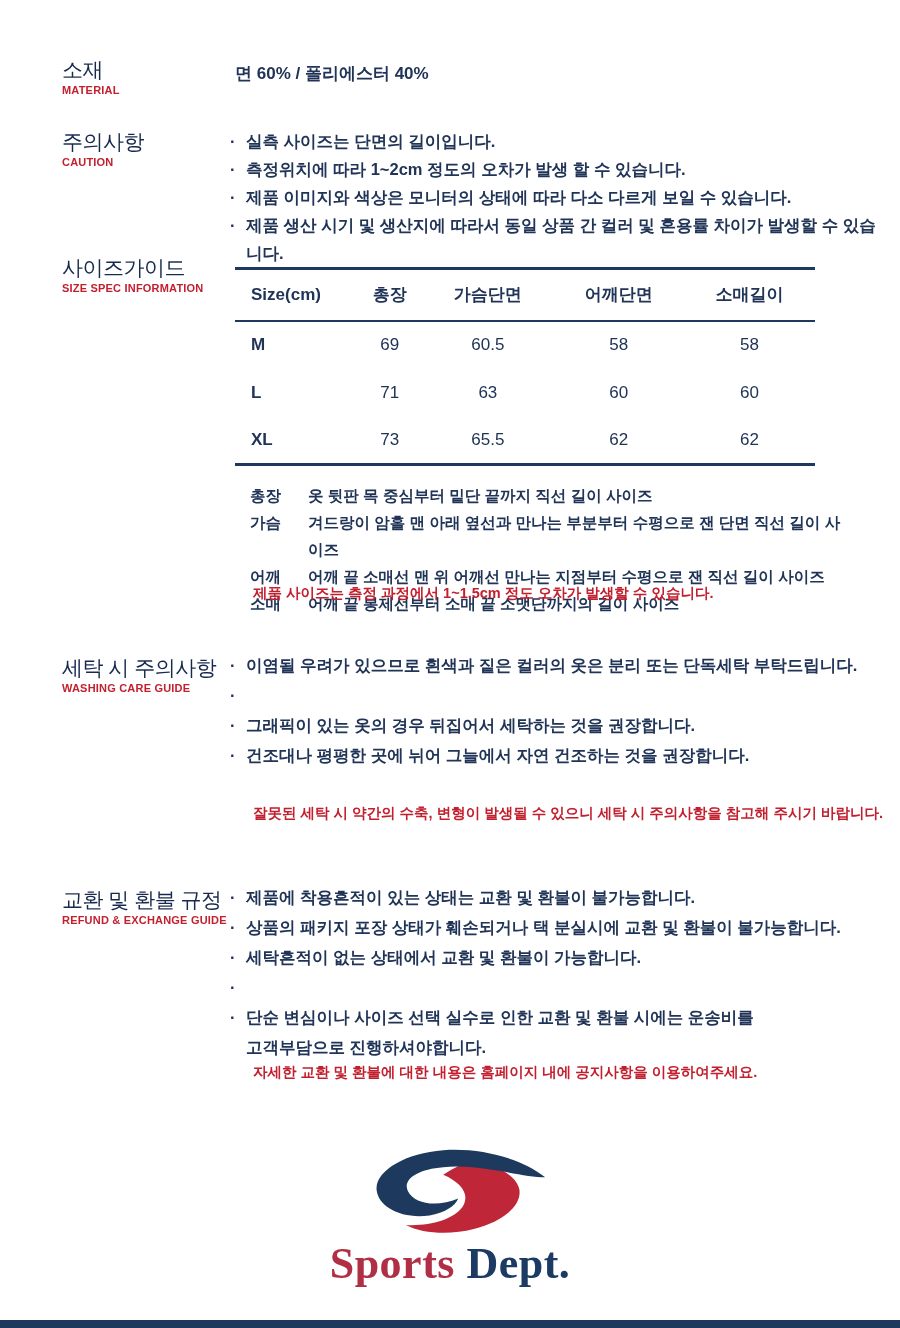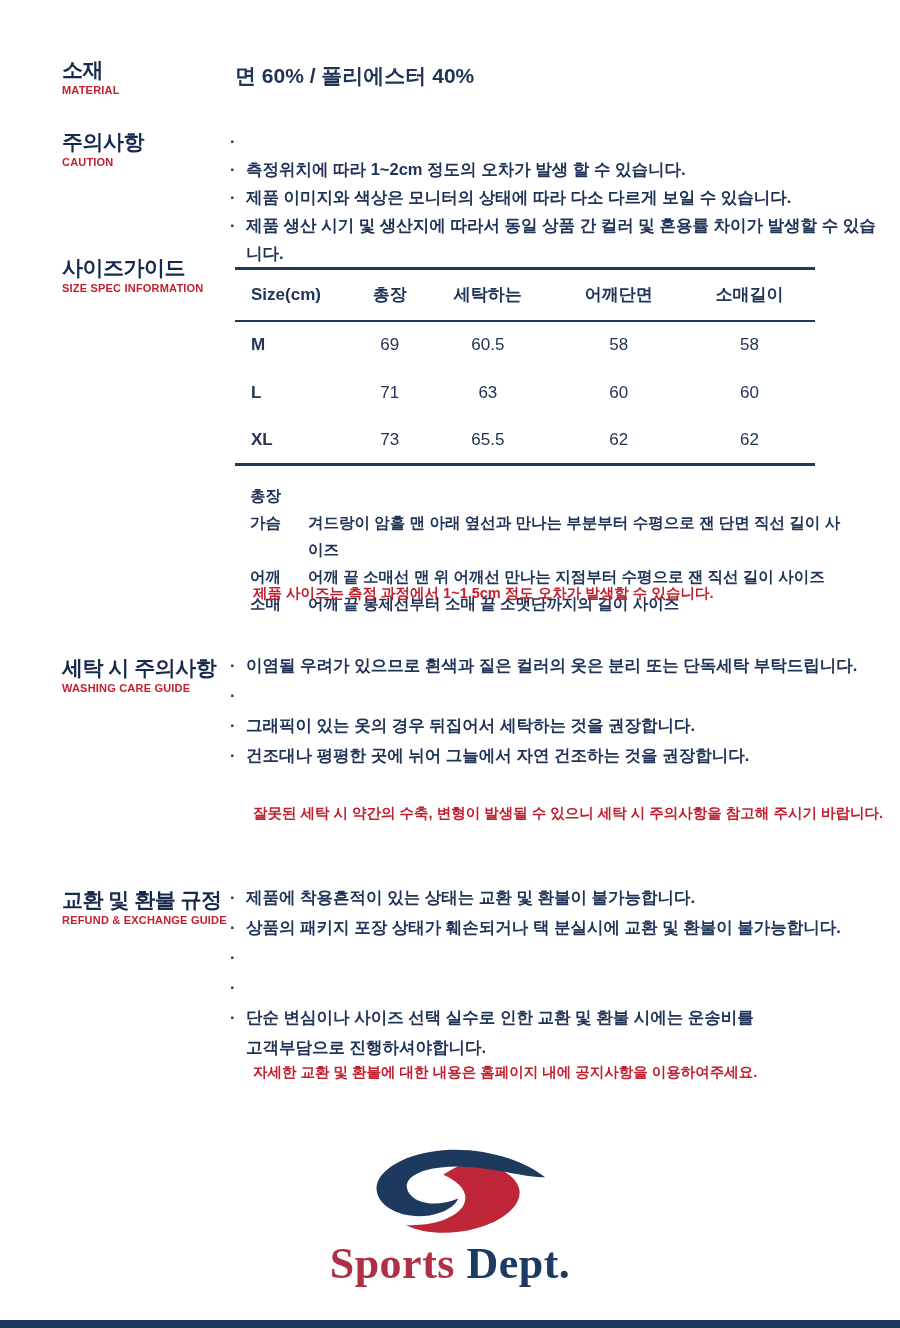--- a/index.html
+++ b/index.html
@@ -11,24 +11,24 @@
     --logo-navy:#1d3a63;
   }
   *{box-sizing:border-box;}
   html,body{margin:0;padding:0;}
   body{
     width:900px;height:1328px;position:relative;background:#ffffff;
     font-family:"Liberation Sans", sans-serif;color:var(--navy);
     overflow:hidden;
   }
   .sec-head{position:absolute;left:62px;}
-  .sec-head .k{font-size:21px;font-weight:bold;color:var(--navy-head);letter-spacing:-0.5px;line-height:1.15;}
+  .sec-head .k{font-size:21px;font-weight:normal;color:var(--navy-head);letter-spacing:-0.5px;line-height:1.15;}
   .sec-head .e{font-size:11px;font-weight:bold;color:var(--red);margin-top:2px;letter-spacing:0.2px;}
 
-  .material-value{position:absolute;left:235px;top:62px;font-size:21px;font-weight:bold;color:var(--navy);}
+  .material-value{position:absolute;left:235px;top:62px;font-size:17px;font-weight:bold;color:var(--navy);}
 
   .bullets{position:absolute;left:228px;width:650px;}
   .bullet-item{display:flex;font-size:16.5px;color:var(--navy);font-weight:bold;}
   .bullets.lh28 .bullet-item{line-height:28px;}
   .bullets.lh30 .bullet-item{line-height:30px;}
   .bullet-dot{flex:none;width:18px;text-align:left;padding-left:2px;}
   .bullet-text{white-space:pre-line;}
 
   table.size-table{
     position:absolute;left:235px;top:267px;width:580px;border-collapse:collapse;
@@ -69,20 +69,21 @@
 </div>
 <div class="material-value">면 60% / 폴리에스터 40%</div>
 
 <div class="sec-head" style="top:130px">
   <div class="k">주의사항</div>
   <div class="e">CAUTION</div>
 </div>
 <div class="bullets lh28" style="top:127px">
   <div class="bullet-item">
       <span class="bullet-dot">·</span>
+      <span class="bullet-text">실측 사이즈는 단면의 길이입니다.</span>
     </div>
 
   <div class="bullet-item">
       <span class="bullet-dot">·</span>
       <span class="bullet-text">측정위치에 따라 1~2cm 정도의 오차가 발생 할 수 있습니다.</span>
     </div>
 
   <div class="bullet-item">
       <span class="bullet-dot">·</span>
       <span class="bullet-text">제품 이미지와 색상은 모니터의 상태에 따라 다소 다르게 보일 수 있습니다.</span>
@@ -97,21 +98,21 @@
 <div class="sec-head" style="top:256px">
   <div class="k">사이즈가이드</div>
   <div class="e">SIZE SPEC INFORMATION</div>
 </div>
 
 <table class="size-table">
   <thead>
     <tr>
       <th class="c-size">Size(cm)</th>
       <th class="colk">총장</th>
-      <th class="colk">세탁하는</th>
+      <th class="colk">가슴단면</th>
       <th class="colk">어깨단면</th>
       <th class="colk">소매길이</th>
     </tr>
   </thead>
   <tbody>
     <tr>
       <td class="c-size">M</td>
       <td>69</td>
       <td>60.5</td>
       <td>58</td>
@@ -132,20 +133,21 @@
       <td>65.5</td>
       <td>62</td>
       <td>62</td>
     </tr>
   </tbody>
 </table>
 
 <div class="defs">
   <div class="def-row">
       <span class="def-label">총장</span>
+      <span class="def-text">옷 뒷판 목 중심부터 밑단 끝까지 직선 길이 사이즈</span>
     </div>
 
   <div class="def-row">
       <span class="def-label">가슴</span>
       <span class="def-text">겨드랑이 암홀 맨 아래 옆선과 만나는 부분부터 수평으로 잰 단면 직선 길이 사이즈</span>
     </div>
 
   <div class="def-row">
       <span class="def-label">어깨</span>
       <span class="def-text">어깨 끝 소매선 맨 위 어깨선 만나는 지점부터 수평으로 잰 직선 길이 사이즈</span>
@@ -194,20 +196,21 @@
       <span class="bullet-text">제품에 착용흔적이 있는 상태는 교환 및 환불이 불가능합니다.</span>
     </div>
 
   <div class="bullet-item">
       <span class="bullet-dot">·</span>
       <span class="bullet-text">상품의 패키지 포장 상태가 훼손되거나 택 분실시에 교환 및 환불이 불가능합니다.</span>
     </div>
 
   <div class="bullet-item">
       <span class="bullet-dot">·</span>
+      <span class="bullet-text">세탁흔적이 없는 상태에서 교환 및 환불이 가능합니다.</span>
     </div>
 
   <div class="bullet-item">
       <span class="bullet-dot">·</span>
     </div>
 
   <div class="bullet-item">
       <span class="bullet-dot">·</span>
       <span class="bullet-text">단순 변심이나 사이즈 선택 실수로 인한 교환 및 환불 시에는 운송비를
 고객부담으로 진행하셔야합니다.</span>

